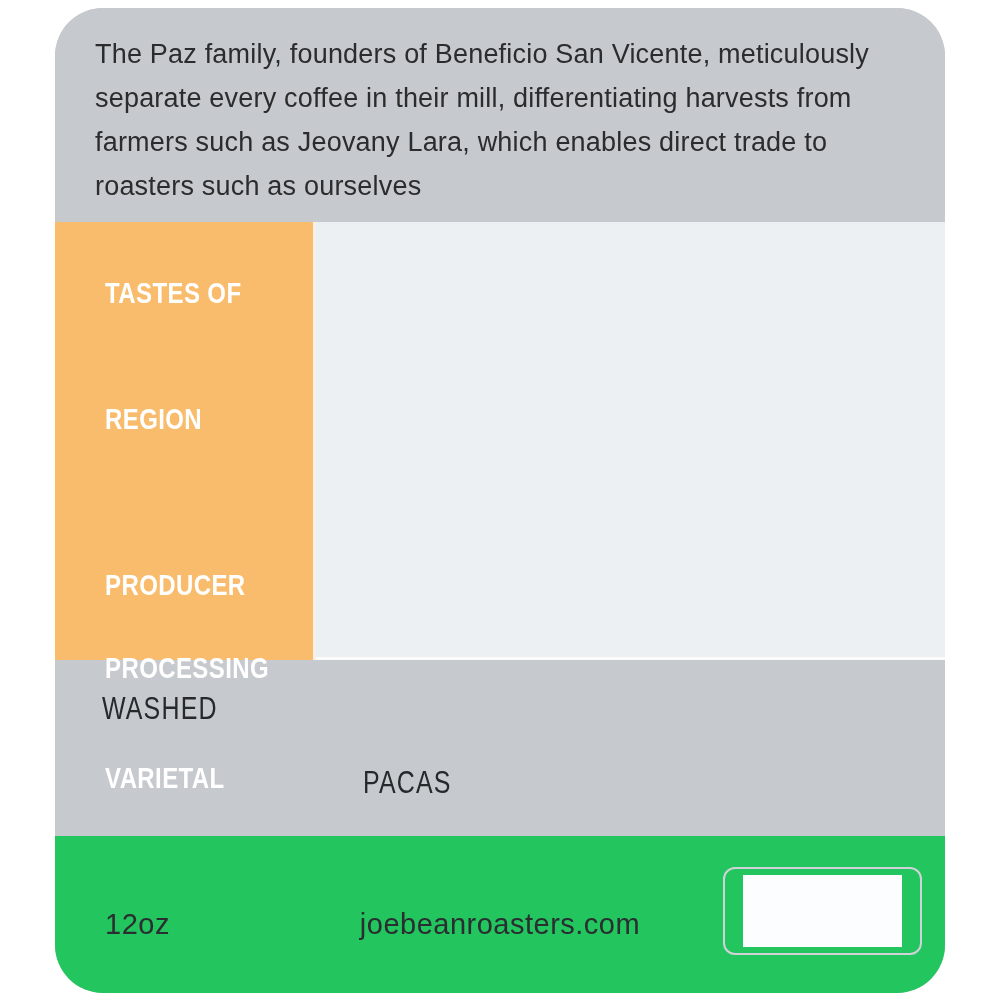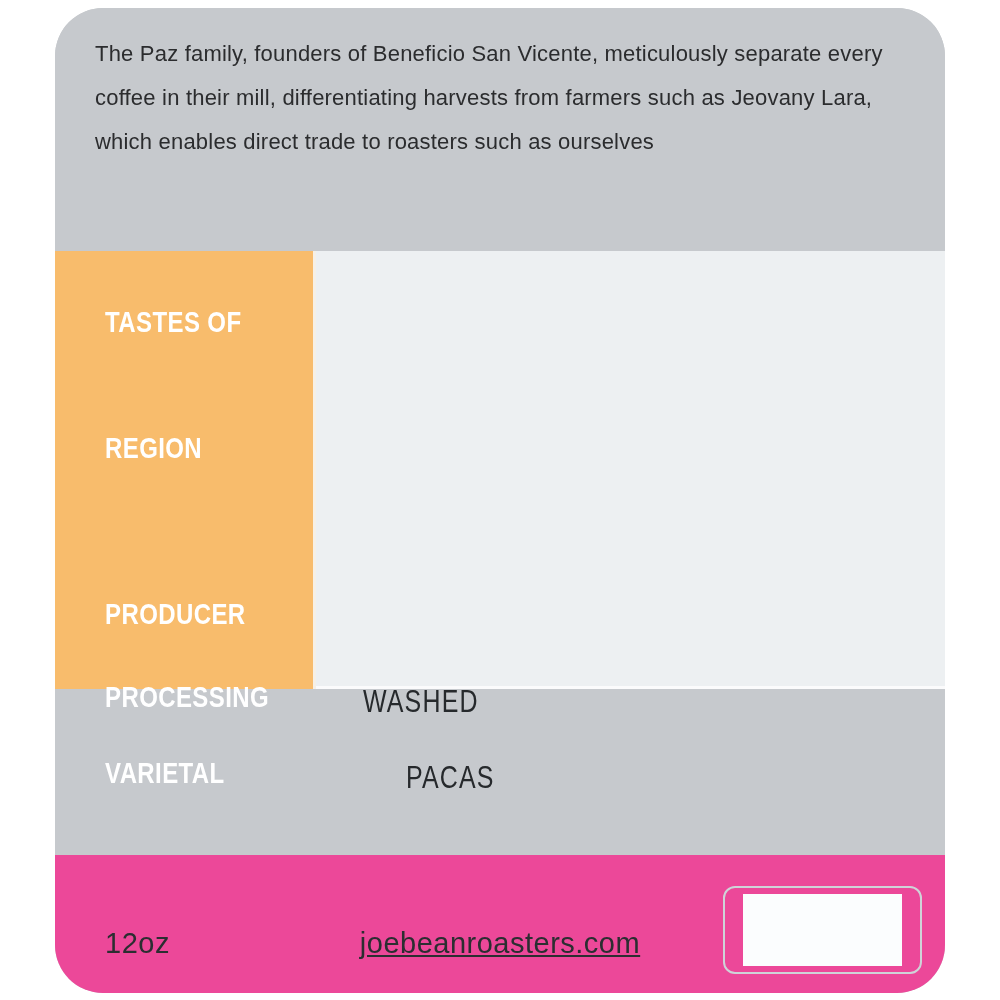--- a/index.html
+++ b/index.html
@@ -28,33 +28,32 @@
     left: 0; top: 0;
     width: 100%;
     height: 214px;
     background: #c6c9cd;
   }
   .description {
     position: absolute;
     left: 40px;
     top: 24px;
     width: 812px;
-    font-size: 22px;
+    font-size: 27px;
     line-height: 44px;
     color: #2b2c2e;
     letter-spacing: 0.2px;
   }
 
   
   .details-section {
     position: absolute;
     left: 0; top: 214px;
     width: 100%;
     height: 438px;
-    margin-top: 29px;
   }
   .orange-col {
     position: absolute;
     left: 0; top: 0;
     width: 258px;
     height: 100%;
     background: #f8bc6c;
     border-right: 3px solid #f6f0e6;
   }
   .value-panel {
@@ -68,22 +67,22 @@
   .detail-row {
     position: absolute;
     left: 0; right: 0;
     display: flex;
     align-items: flex-start;
   }
   .row-0 { top: 53px; }
   .row-1 { top: 179px; }
   .row-2 { top: 262px; }
   .row-3 { top: 345px; gap: 47px; }
-  .row-4 { top: 428px; }
-  .row-5 { top: 504px; gap: 43px; }
+  .row-4 { top: 428px; flex-direction: column; }
+  .row-5 { top: 538px; }
 
   .detail-label-cell {
     width: 261px;
     padding-left: 50px;
     box-sizing: border-box;
     flex: none;
   }
   .detail-label-cell .cond-bold {
     display: inline-block;
     transform: scaleX(0.80);
@@ -109,41 +108,40 @@
     letter-spacing: 1.5px;
     color: #26292c;
     white-space: nowrap;
   }
 
   
   .footer-band {
     position: absolute;
     left: 0; bottom: 0;
     width: 100%;
-    height: 138px;
-    background: #ec4899;
+    height: 157px;
+    background: #22c55e;
   }
   .bag-size {
     position: absolute;
     left: 50px;
     top: 72px;
     font-size: 29px;
     color: #2b2e31;
     letter-spacing: 0.5px;
   }
   .website {
     position: absolute;
     left: 0;
     width: 100%;
     top: 72px;
     text-align: center;
     font-size: 29px;
     color: #2b2e31;
     letter-spacing: 0.5px;
-    text-decoration: underline;
   }
   .sticker-outline {
     position: absolute;
     left: 668px;
     top: 31px;
     width: 195px;
     height: 84px;
     border: 2px solid #cfd3d8;
     border-radius: 12px;
     display: flex;

